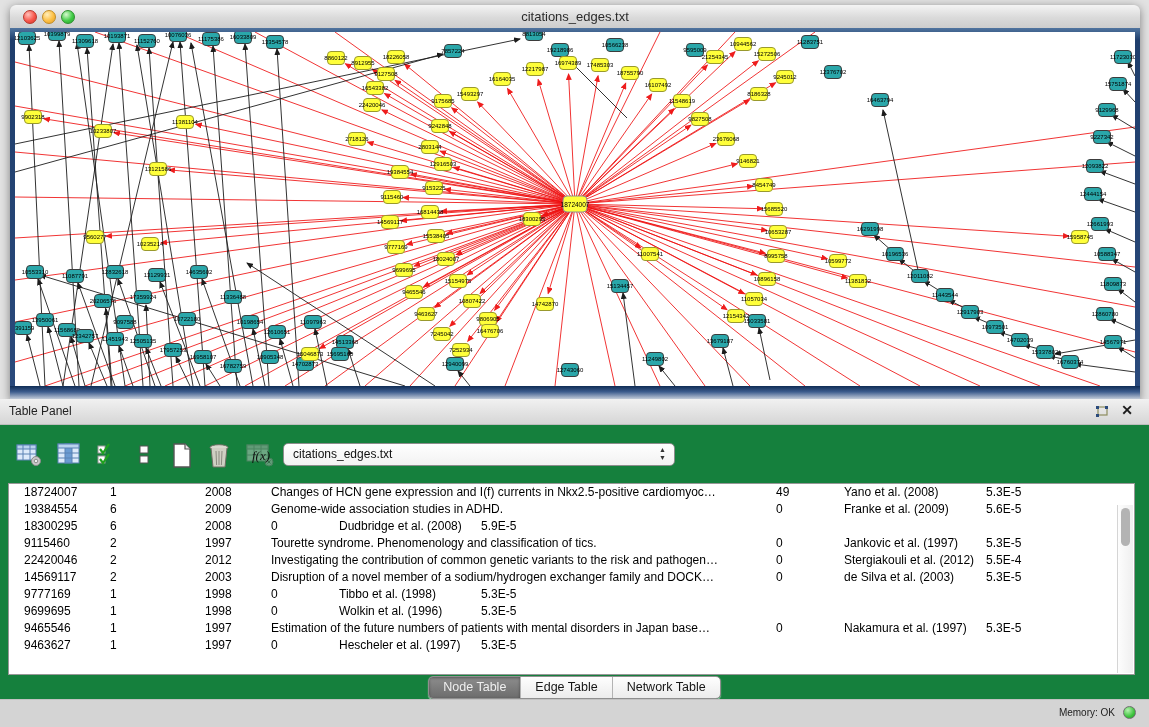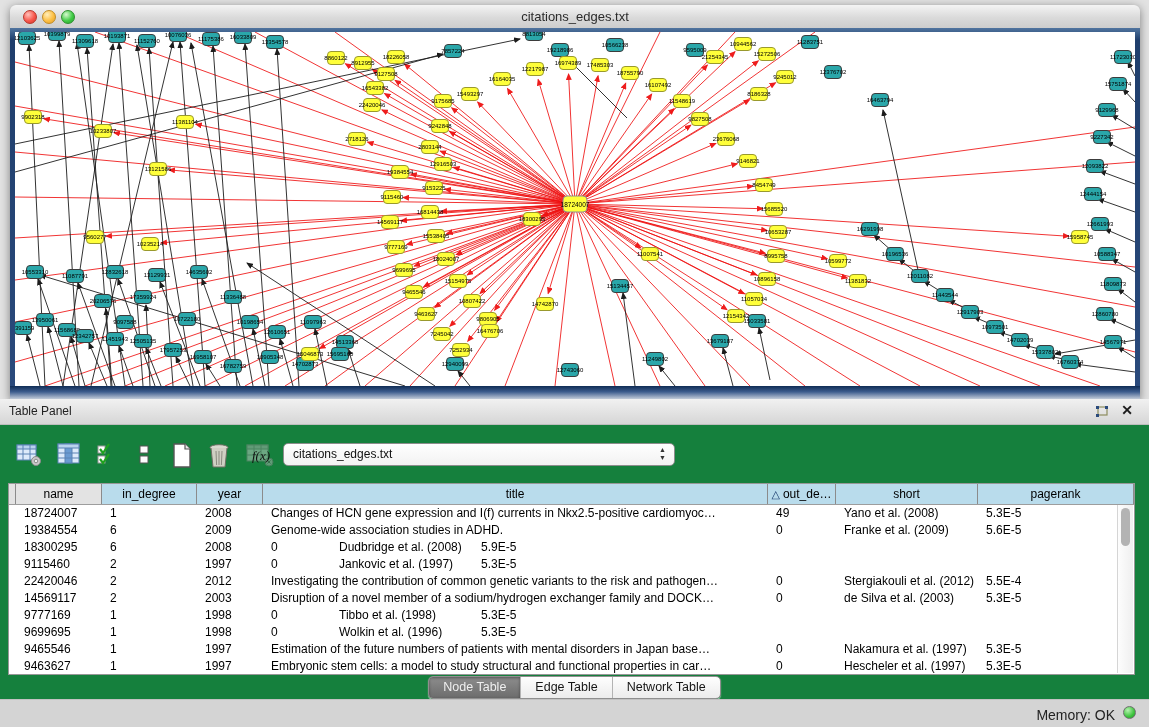--- a/index.html
+++ b/index.html
@@ -99,21 +99,21 @@
   .seg .tab.sel{
     background:linear-gradient(180deg,#8d8d8d,#6c6c6c);color:#efefef;
     box-shadow:inset 0 1px 3px rgba(0,0,0,.4);
     text-align:right;
   }
   
   .statusbar{
     position:absolute;left:0;right:0;bottom:0;height:27px;
     background:#d4d4d4;border-top:1px solid #c2c2c2;
   }
-  .mem{position:absolute;right:34px;top:7px;font-size:14px;color:#222;}
+  .mem{position:absolute;right:34px;top:7px;font-size:10px;color:#222;}
   .memdot{
     position:absolute;right:13px;top:6px;width:13px;height:13px;border-radius:50%;
     border:1px solid #6f6f6f;box-sizing:border-box;
   }
 </style>
 </head>
 <body>
 
 <div id="app">
 
@@ -658,30 +658,20 @@
       </span>
       <span class="tb-ic fx" style="left:252px;left:252px"></span>
       <span class="tb-ic fx" style="left:252px">f(x)</span>
       <div class="tbl-select">
         <span>citations_edges.txt</span>
         <span class="sel-arrows">▲<br>▼</span>
       </div>
     </div>
 
     <div class="grid" id="grid">
-        <div class="g-head">
-          <div class="hc gutter w0"></div>
-          <div class="hc w1 namecol"><span>name</span></div>
-          <div class="hc w2"><span>in_degree</span></div>
-          <div class="hc w3"><span>year</span></div>
-          <div class="hc w4"><span>title</span></div>
-          <div class="hc w5"><span class="sorttri">△</span><span>out_de…</span></div>
-          <div class="hc w6"><span>short</span></div>
-          <div class="hc w7"><span>pagerank</span></div>
-        </div>
       <div class="g-row">
           <div class="c w0"></div>
           <div class="c w1">18724007</div>
           <div class="c w2">1</div>
           <div class="c w3">2008</div>
           <div class="c w4">Changes of HCN gene expression and I(f) currents in Nkx2.5-positive cardiomyoc…</div>
           <div class="c w5">49</div>
           <div class="c w6">Yano et al. (2008)</div>
           <div class="c w7">5.3E-5</div>
         </div>
@@ -702,20 +692,21 @@
           <div class="c w3">2008</div>
           <div class="c w5">0</div>
           <div class="c w6">Dudbridge et al. (2008)</div>
           <div class="c w7">5.9E-5</div>
         </div>
         <div class="g-row">
           <div class="c w0"></div>
           <div class="c w1">9115460</div>
           <div class="c w2">2</div>
           <div class="c w3">1997</div>
+          <div class="c w4">Tourette syndrome. Phenomenology and classification of tics.</div>
           <div class="c w5">0</div>
           <div class="c w6">Jankovic et al. (1997)</div>
           <div class="c w7">5.3E-5</div>
         </div>
         <div class="g-row">
           <div class="c w0"></div>
           <div class="c w1">22420046</div>
           <div class="c w2">2</div>
           <div class="c w3">2012</div>
           <div class="c w4">Investigating the contribution of common genetic variants to the risk and pathogen…</div>
@@ -759,21 +750,20 @@
           <div class="c w4">Estimation of the future numbers of patients with mental disorders in Japan base…</div>
           <div class="c w5">0</div>
           <div class="c w6">Nakamura et al. (1997)</div>
           <div class="c w7">5.3E-5</div>
         </div>
         <div class="g-row">
           <div class="c w0"></div>
           <div class="c w1">9463627</div>
           <div class="c w2">1</div>
           <div class="c w3">1997</div>
-          <div class="c w4">Embryonic stem cells: a model to study structural and functional properties in car…</div>
           <div class="c w5">0</div>
           <div class="c w6">Hescheler et al. (1997)</div>
           <div class="c w7">5.3E-5</div>
         </div>
         <div class="vscroll">
         <div class="vthumb"></div>
       </div>
     </div>
 
     <div class="tabs">

